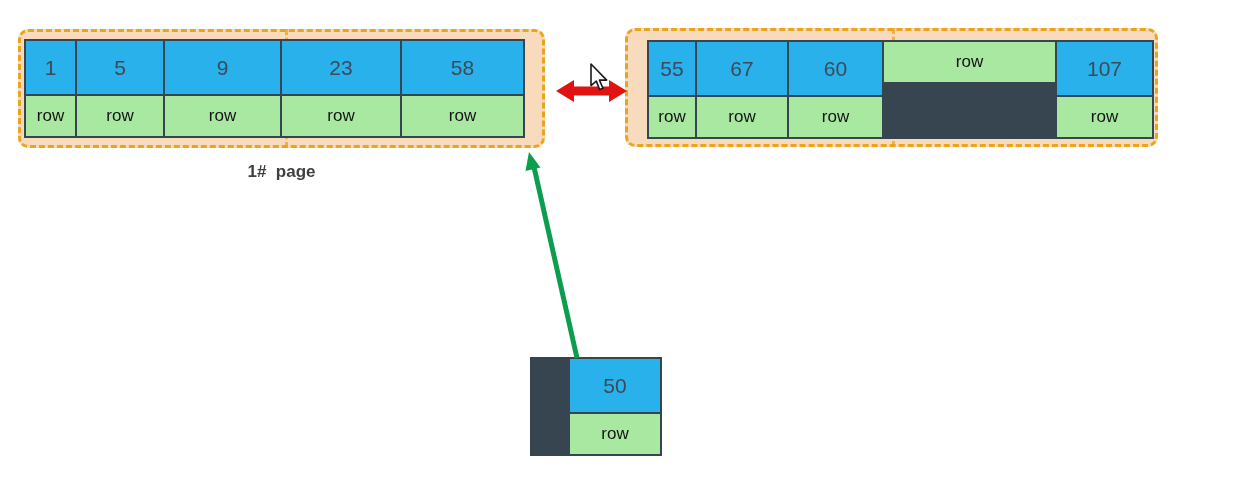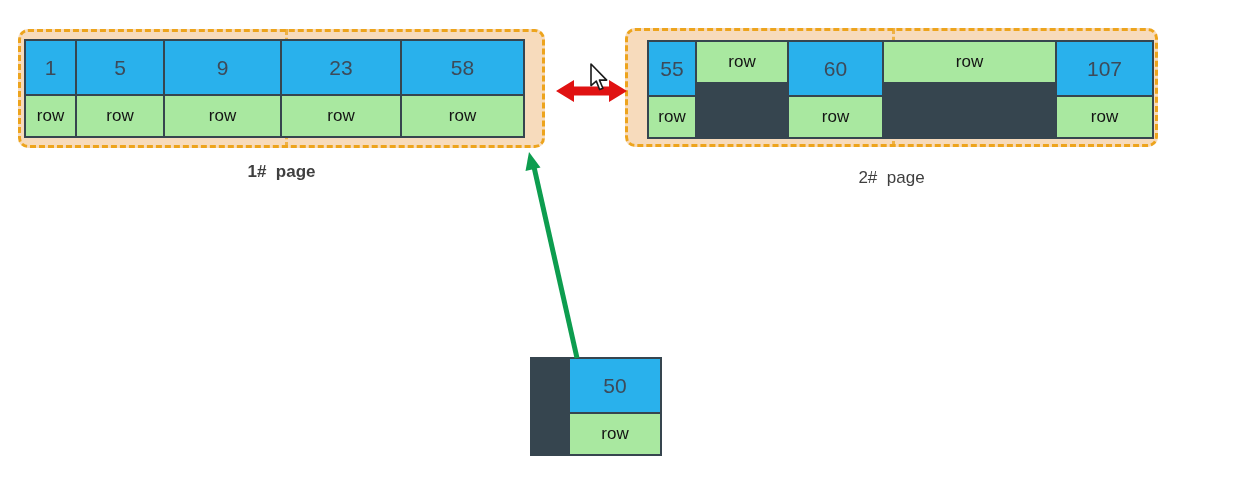--- a/index.html
+++ b/index.html
@@ -88,36 +88,36 @@
   <div class="page" style="left:625px;top:28px;width:527px;height:113px;">
     <div class="page-divider" style="left:264px;"></div>
   </div>
 
   <div class="rec-table" style="left:632px;top:40px;margin-left:15px;">
     <div class="col" style="width:46px">
       <div class="key">55</div>
       <div class="rw">row</div>
     </div>
     <div class="col" style="width:90px">
+      <div class="key">67</div>
       <div class="rw">row</div>
     </div>
     <div class="col" style="width:93px">
       <div class="key">60</div>
       <div class="rw">row</div>
     </div>
     <div class="col" style="width:171px">
       <div class="rw">row</div>
     </div>
     <div class="col" style="width:95px">
       <div class="key">107</div>
       <div class="rw">row</div>
     </div>
   </div>
 
-  <div class="page-label" style="left:625px;top:168px;width:533px;">2#  page</div>
 
   <div class="rec-table" style="left:530px;top:357px;padding-left:38px;">
     <div class="col" style="width:90px">
       <div class="key">50</div>
       <div class="rw">row</div>
     </div>
   </div>
 
   <svg class="overlay" width="1254" height="478" viewBox="0 0 1254 478">
 

